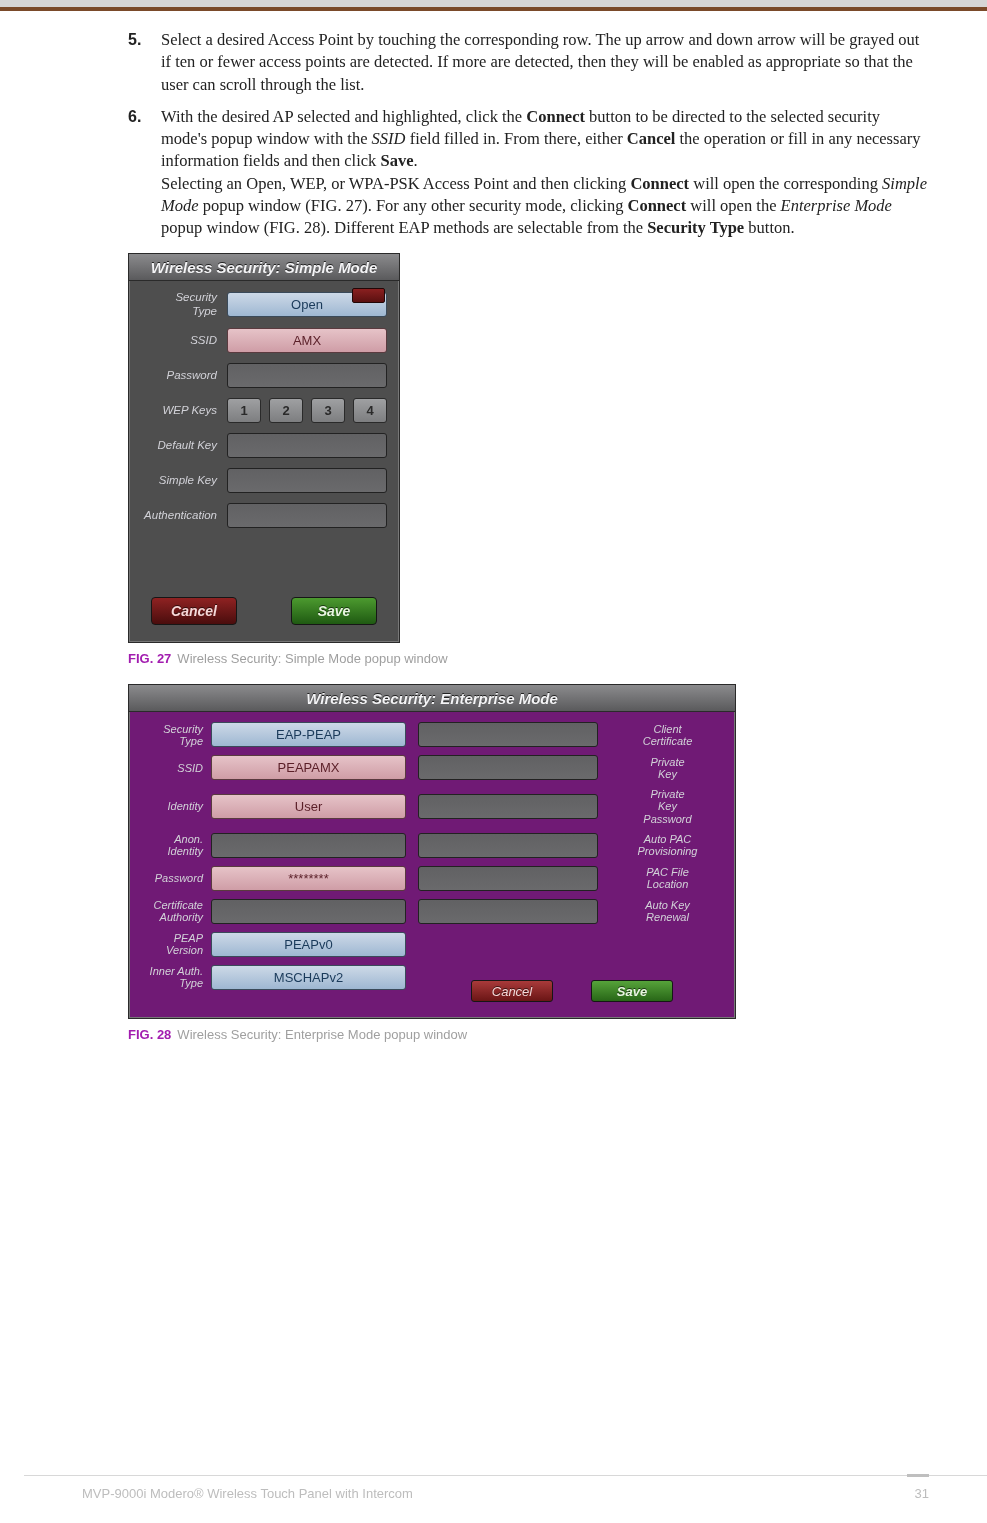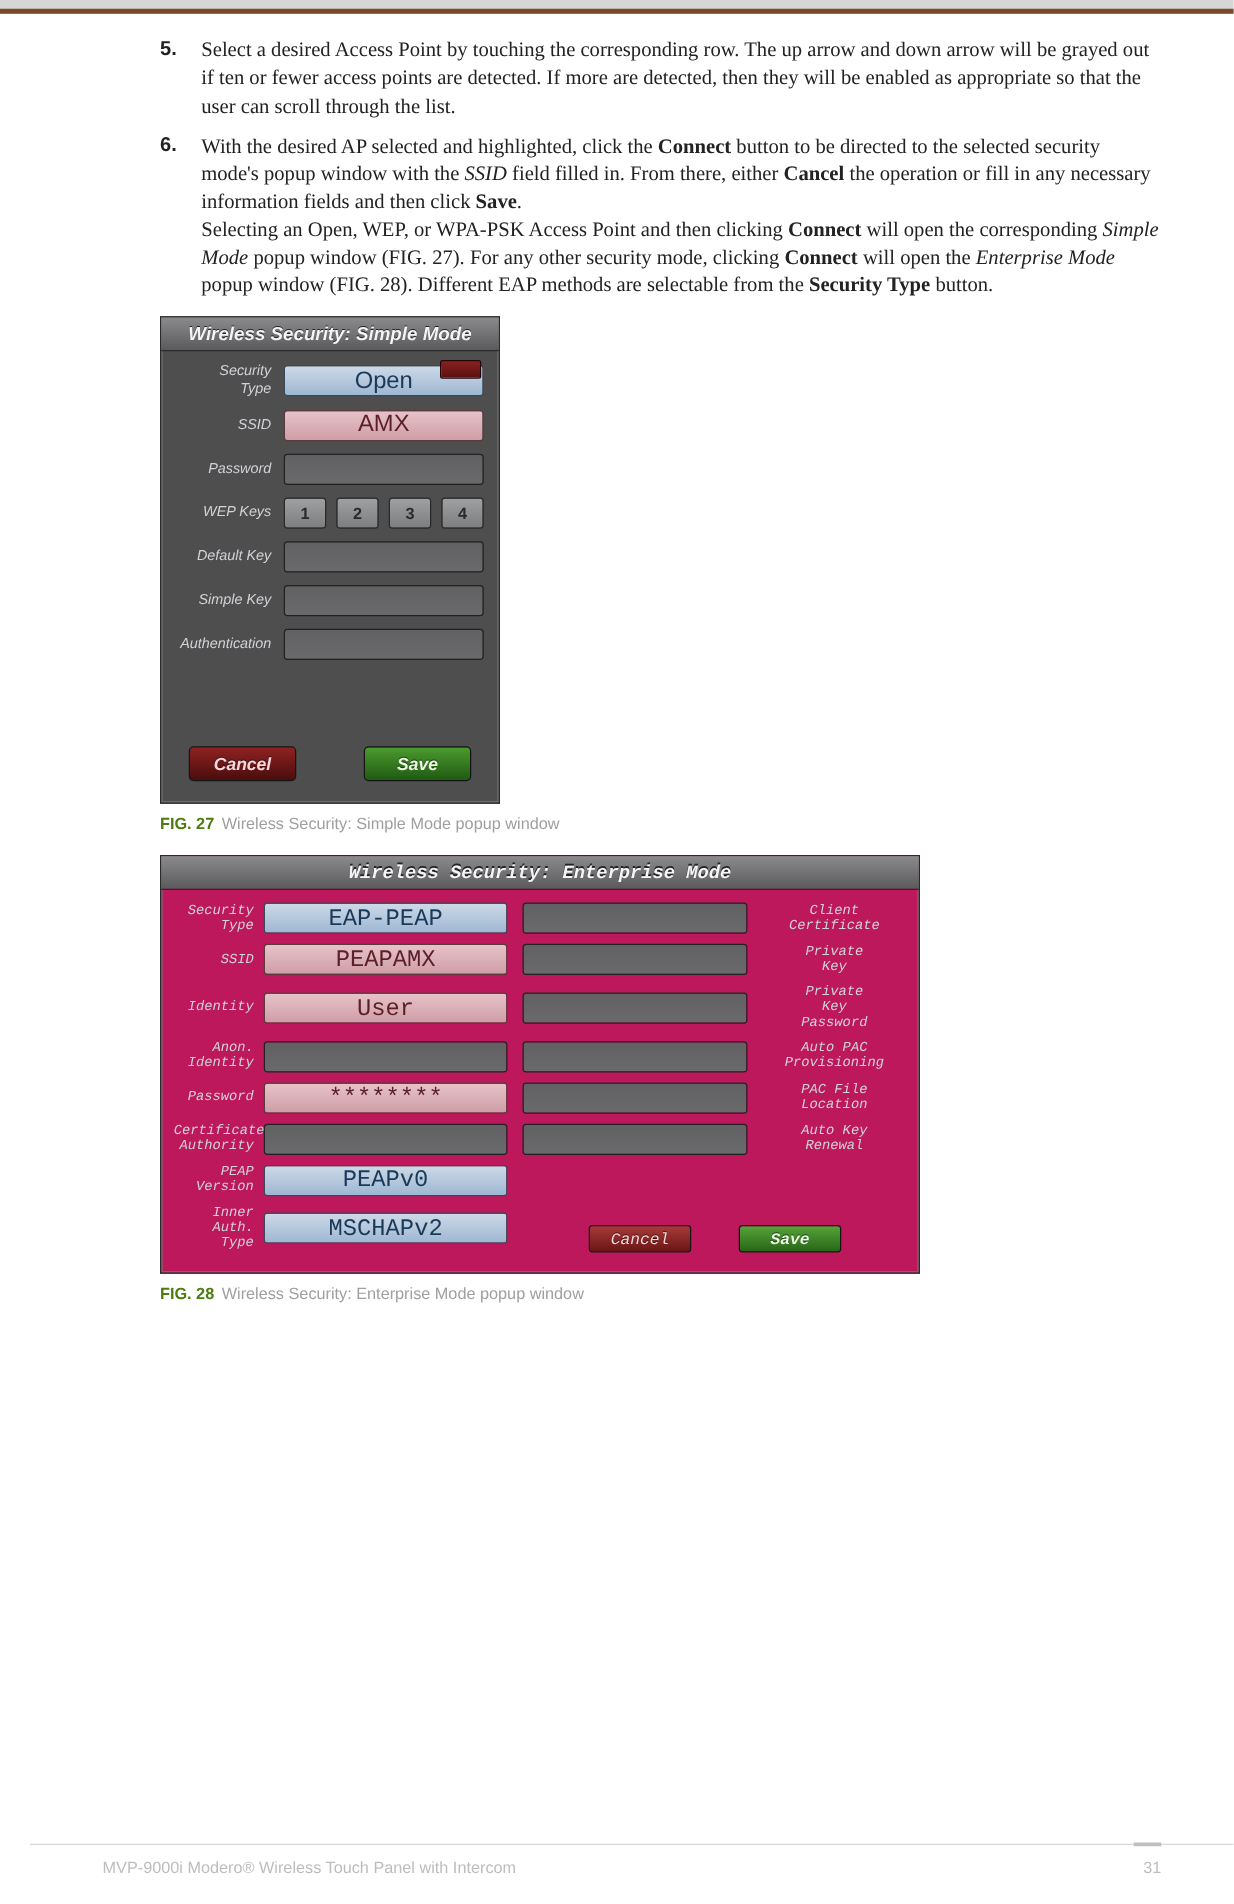--- a/index.html
+++ b/index.html
@@ -43,21 +43,21 @@
       left: 0;
       top: 0;
       font-family: Arial, sans-serif;
       font-weight: bold;
       font-size: 16px;
     }
     .b { font-weight: bold; font-family: "Times New Roman", Times, serif; }
     .i { font-style: italic; }
     .fig-block { margin: 12px 0 18px 70px; }
     .caption { font-family: Arial, sans-serif; font-size: 13px; color: #9f9f9f; margin-top: 8px; }
-    .caption .fg { font-weight: bold; color: #4d7c0f; margin-right: 6px; }
+    .caption .fg { font-weight: bold; color: #a21caf; margin-right: 6px; }
 
     
     .panel27 {
       width: 272px; height: 390px;
       background: #4e4e4e;
       border: 1px solid #2a2a2a;
       box-shadow: 0 0 0 1px #777 inset;
       position: relative;
       color: #cfcfd4;
       font-family: Arial, sans-serif;
@@ -74,21 +74,21 @@
       text-shadow: 0 -1px 0 #222;
     }
     .panel27 .body { padding: 10px 12px 0 12px; }
     .row27 { display: flex; align-items: center; margin-bottom: 10px; }
     .row27 .lbl { width: 86px; text-align: right; font-size: 11.5px; color: #d2d2d8; font-style: italic; line-height: 1.15; padding-right: 10px; }
     .field {
       flex: 1; height: 25px;
       border: 1px solid #222; border-radius: 3px;
       background: linear-gradient(#616163,#6a6a6c);
       color: #cfcfd4; display:flex; align-items:center; justify-content:center;
-      font-size: 19px;
+      font-size: 13px;
     }
     .field.blue {
       background: linear-gradient(#cdd9e7,#9eb7d2);
       color: #1a3a5a; border: 1px solid #3a4a5a;
     }
     .field.pink {
       background: linear-gradient(#e6c3c8,#cf9da6);
       color: #5a1f28; border: 1px solid #5a3a3f;
     }
     .redtab { position: absolute; top: 34px; right: 14px; width: 33px; height: 15px; background: linear-gradient(#8a2020,#5a1010); border: 1px solid #210707; border-radius: 2px; }
@@ -104,24 +104,24 @@
       display:flex; align-items:center; justify-content:center;
       font-style: italic; font-weight: bold; font-size: 14px;
       text-shadow: 0 -1px 0 rgba(0,0,0,.6);
     }
     .btn.cancel { background: linear-gradient(#8f2222,#4a0d0d); color:#f7d7d7; }
     .btn.save   { background: linear-gradient(#4c9a2f,#1f5a12); color:#e9f7e1; }
 
     
     .panel28 {
       width: 608px; height: 335px;
-      background: #be185d;
+      background: #701a75;
       border: 1px solid #2a2a2a;
       box-shadow: 0 0 0 1px #777 inset;
-      font-family: Liberation Mono, monospace;
+      font-family: Liberation Sans, sans-serif;
       color: #cfcfd4;
       position: relative;
     }
     .panel28 .title {
       height: 27px;
       background: linear-gradient(#8b8b8d,#5a5a5c);
       color: #f4f4f6;
       font-style: italic; font-weight: bold; font-size: 15px;
       display:flex; align-items:center; justify-content:center;
       border-bottom:1px solid #2a2a2a;

